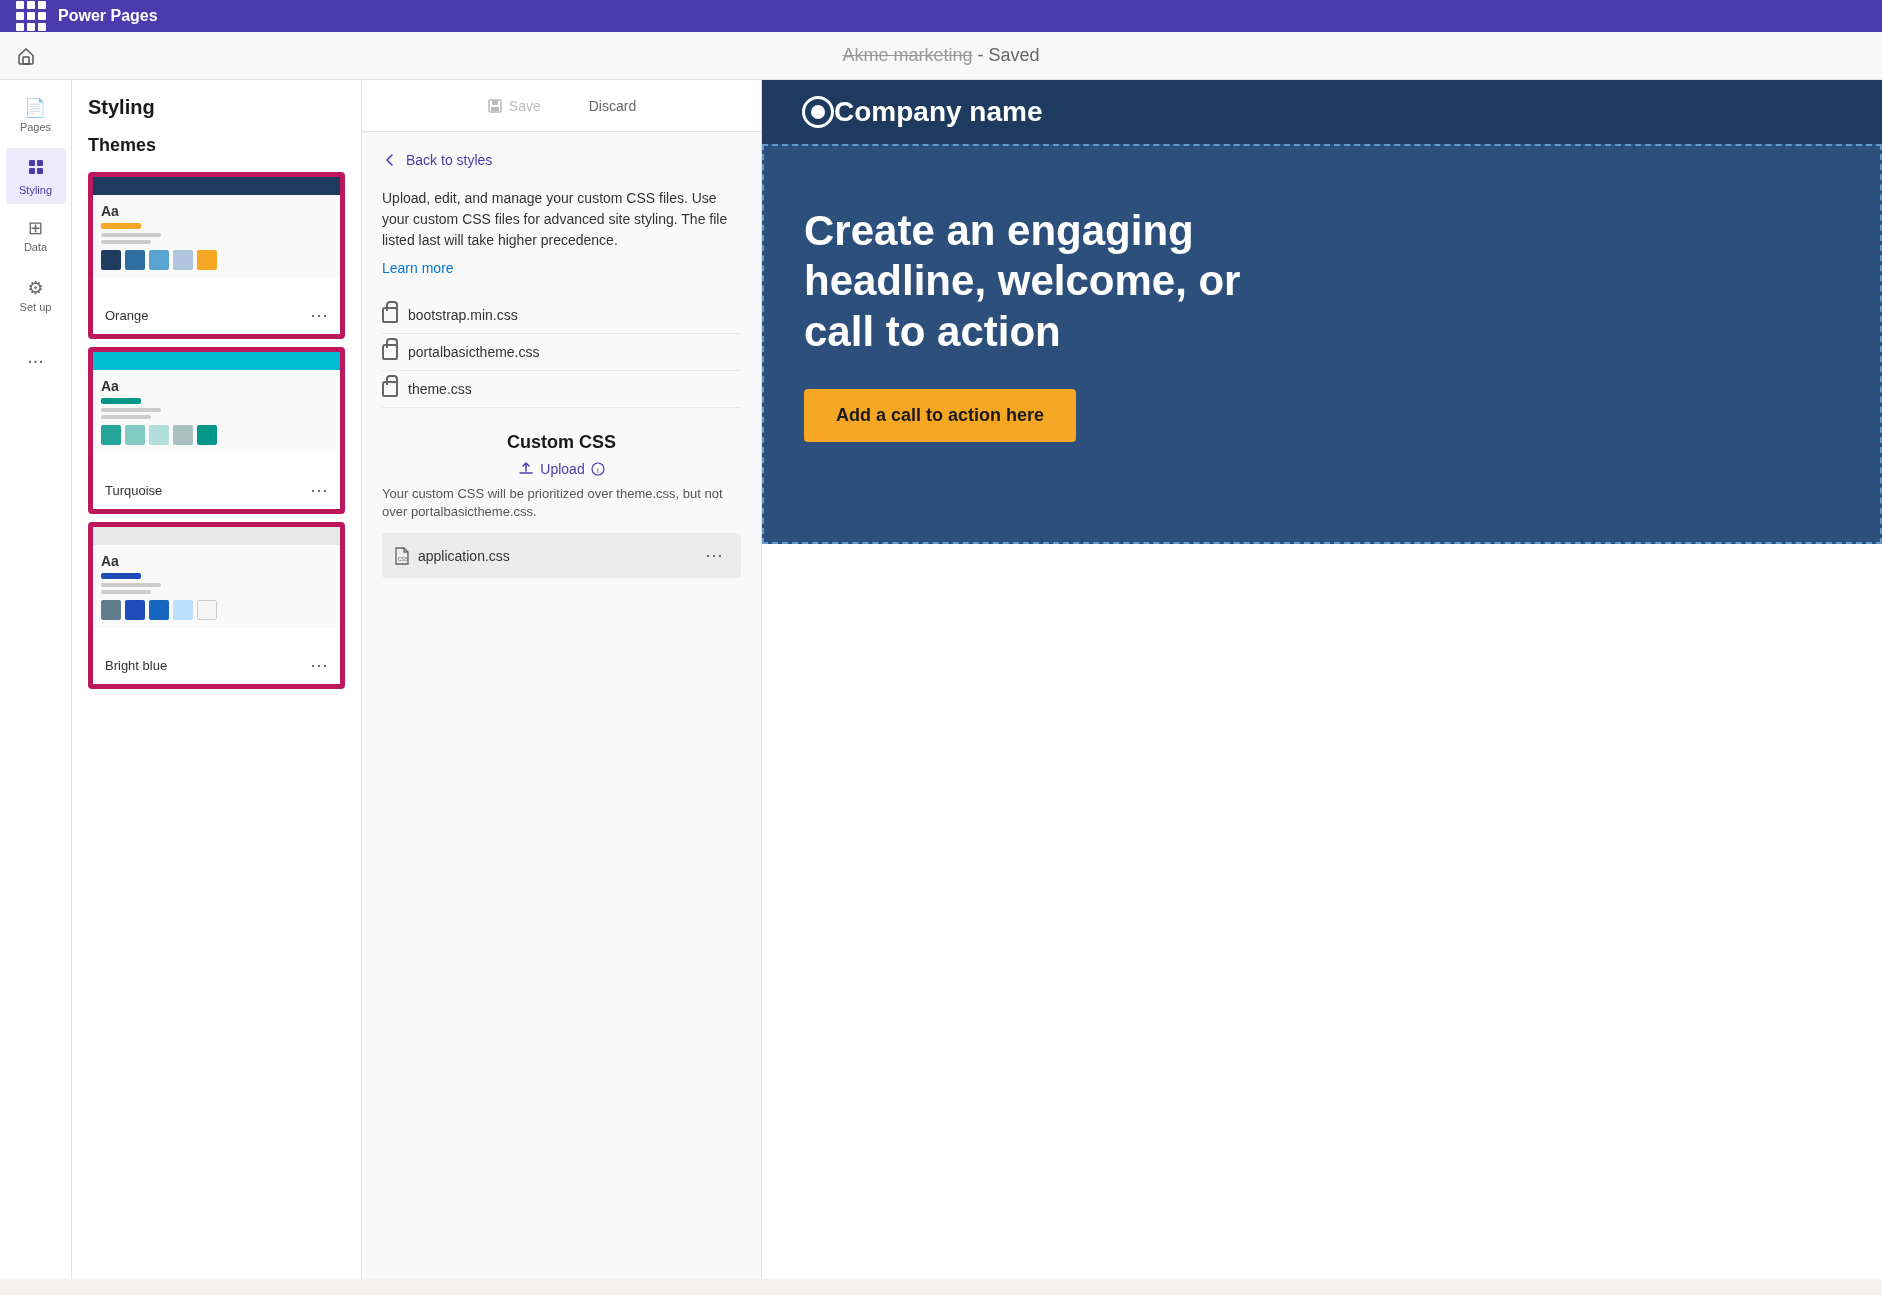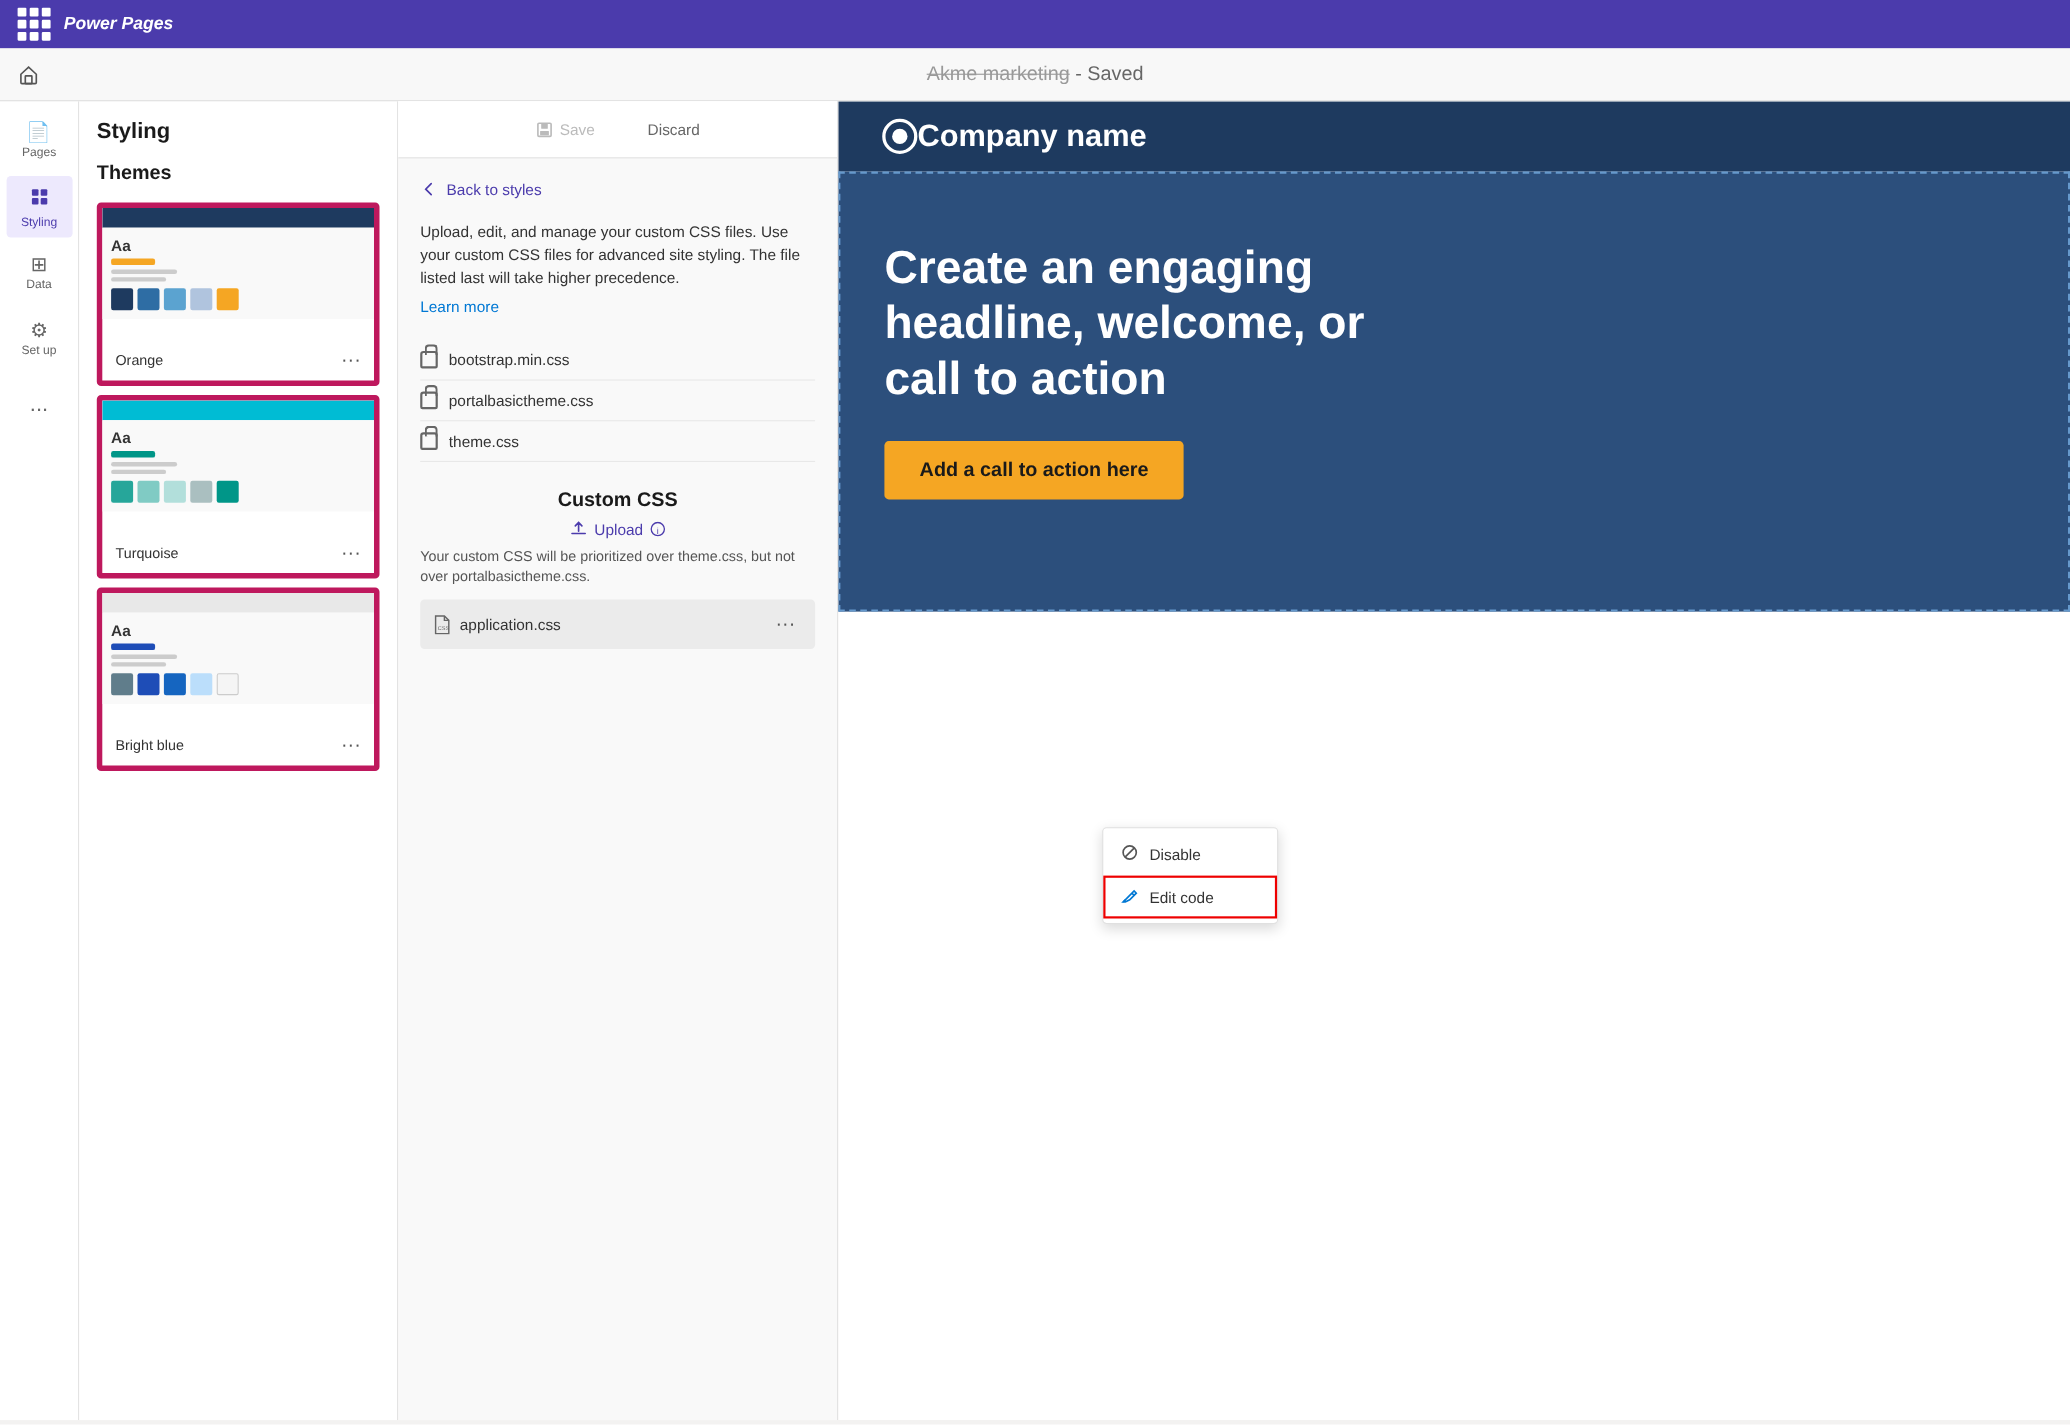--- a/index.html
+++ b/index.html
@@ -1,26 +1,25 @@
 <!DOCTYPE html>
 <html><head>
   <meta charset="utf-8">
   <style>
     * { box-sizing: border-box; margin: 0; padding: 0; }
     body { font-family: 'Segoe UI', Arial, sans-serif; background: #f3f2f1; height: 1295px; overflow: hidden; }
 
     
     .top-bar {
       background: #4b3bac;
-      height: 44px;
+      height: 32px;
       display: flex;
       align-items: center;
       padding: 0 16px;
       gap: 12px;
-      font-style: italic;
     }
     .top-bar-grid {
       display: grid;
       grid-template-columns: repeat(3,8px);
       grid-template-rows: repeat(3,8px);
       gap: 3px;
     }
     .top-bar-grid span {
       width: 8px; height: 8px;
       background: #fff;
@@ -608,41 +607,20 @@
             <path d="M2 1h8l4 4v12H2V1z" stroke="#666" stroke-width="1.3" fill="none"></path>
             <path d="M10 1v4h4" stroke="#666" stroke-width="1.3" fill="none"></path>
             <text x="4" y="14" fill="#666" font-size="5">CSS</text>
           </svg>
           <span>application.css</span>
         </div>
         <span class="more-btn">···</span>
       </div>
     </div>
 
-    <div class="context-menu">
-      <div class="context-menu-item">
-        <span style="color:#555;">
-          <svg width="16" height="16" viewBox="0 0 16 16" fill="none">
-            <circle cx="8" cy="8" r="6" stroke="#555" stroke-width="1.5" fill="none"></circle>
-            <line x1="4" y1="12" x2="12" y2="4" stroke="#555" stroke-width="1.5"></line>
-          </svg>
-        </span>
-        <span>Disable</span>
-      </div>
-      <div class="context-menu-item highlighted">
-        <span style="color:#0078d4;">
-          <svg width="16" height="16" viewBox="0 0 16 16" fill="none">
-            <polygon points="2,14 6,10 12,4 14,6 8,12 4,14" fill="none" stroke="#0078d4" stroke-width="1.5"></polygon>
-            <line x1="10" y1="6" x2="12" y2="8" stroke="#0078d4" stroke-width="1.5"></line>
-            <path d="M2 14l2-2" stroke="#0078d4" stroke-width="1.5"></path>
-          </svg>
-        </span>
-        <span>Edit code</span>
-      </div>
-    </div>
 
   </div>
 
   <div class="preview-area">
 
 
     <div class="preview-site">
 
       <div class="site-header">
         <div class="site-logo-circle">

